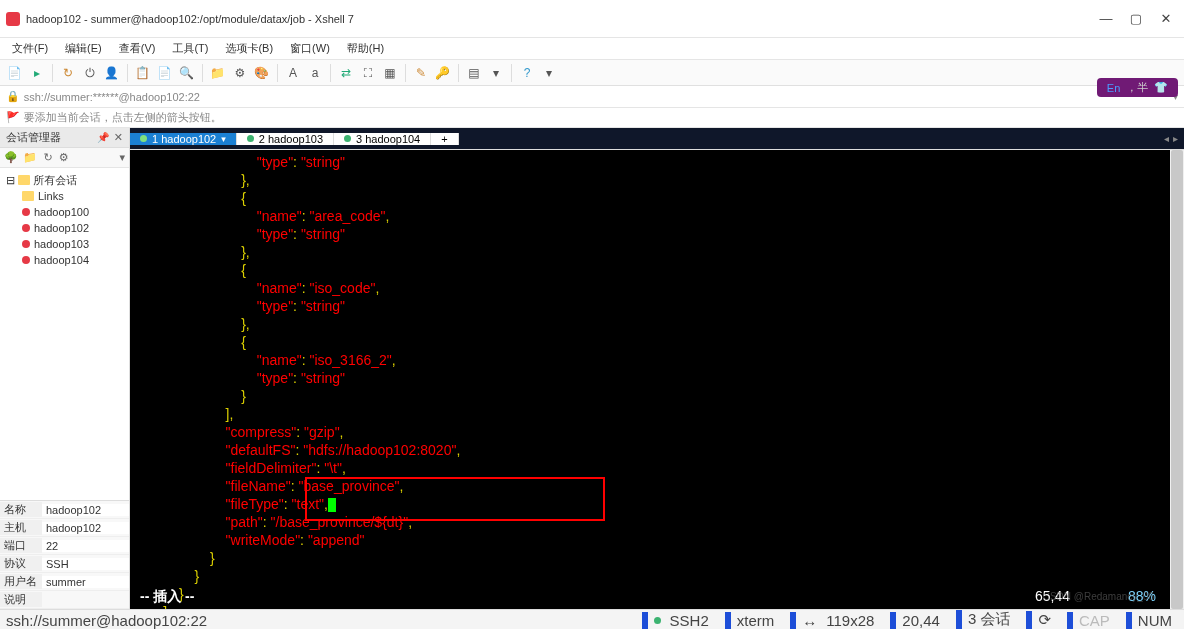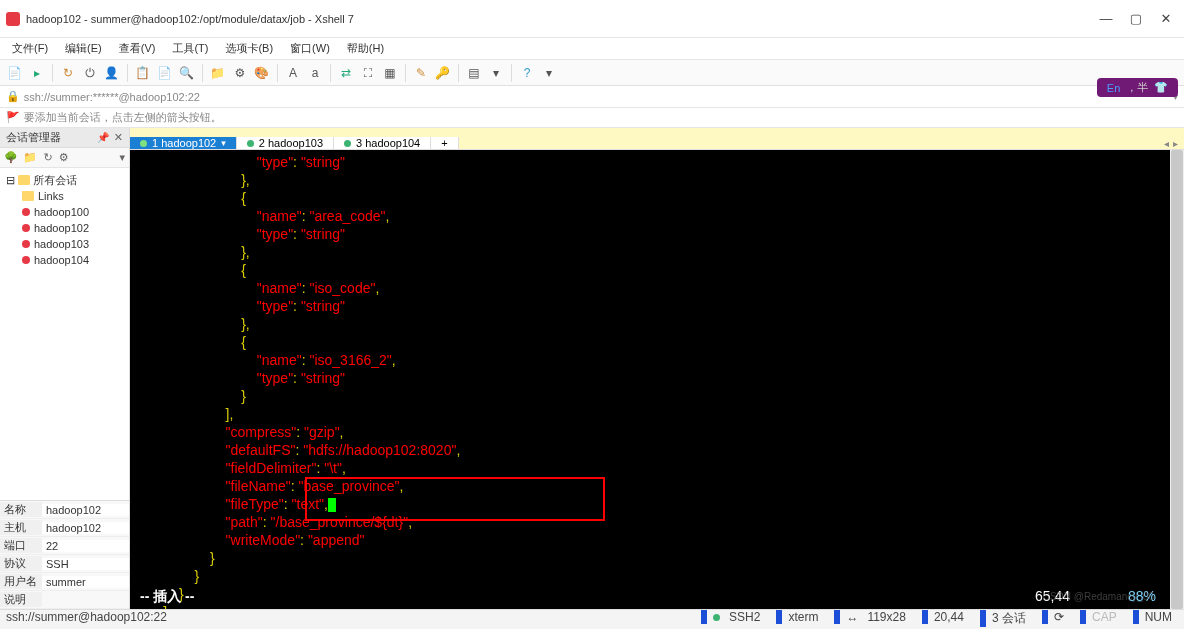--- a/index.html
+++ b/index.html
@@ -46,42 +46,42 @@
 .tree .leaf { padding-left: 20px; display: flex; align-items: center; gap: 4px; height: 16px; font-size: 11px; color: #333; cursor: pointer; }
 .tree .dot { width: 8px; height: 8px; border-radius: 50%; background: #e63946; }
 
 .props { border-top: 1px solid #ddd; }
 .prop-row { display: flex; height: 18px; align-items: center; font-size: 11px; border-bottom: 1px solid #eee; }
 .prop-row .k { width: 42px; background: #f0f0f0; padding-left: 4px; color: #333; }
 .prop-row .v { flex: 1; padding-left: 4px; color: #333; background:#fff; }
 
 
 .main { flex: 1; display: flex; flex-direction: column; background: #fff; }
-.tabs { height: 22px; background: #fef9c3; display: flex; align-items: flex-end; border-bottom: 1px solid #ddd; }
+.tabs { height: 22px; background: #0f172a; display: flex; align-items: center; border-bottom: 1px solid #ddd; }
 .tab { display: flex; align-items: center; gap: 5px; padding: 0 10px; font-size: 11px; border-right: 1px solid #ddd; cursor: pointer; background: #fff; }
 .tab.active { background: #1b80d4; color: #fff; }
 .tab .status-dot { width: 7px; height: 7px; border-radius: 50%; }
 .tab.active .status-dot { background: #7fe07f; }
 .tab:not(.active) .status-dot { background: #3cb371; }
 .tabs .nav { margin-left: auto; display:flex; align-items:center; gap:4px; padding:0 6px; color:#888; font-size:10px;}
 
 .terminal { flex: 1; background: #000; color: #ccc; font-family: Consolas, "Courier New", monospace; font-size: 14px; line-height: 17px; padding: 4px 10px 4px 10px; overflow: hidden; white-space: pre; position: relative; }
 .terminal .r { color: #ff0000; }
 .terminal .y { color: #dcd000; }
 .terminal .cursor { background: #00ff00; display:inline-block; width:8px; height:14px; vertical-align:middle; }
 .terminal .hl { border: 2px solid #ff0000; position: absolute; }
 .terminal .status { position: absolute; left: 10px; font-weight: bold; color:#fff;margin-top:41px; }
 .terminal .pos { position: absolute; right: 114px; color:#ffffff; }
 .terminal .pct { position: absolute; right: 28px; color:#7dd3fc; }
 .terminal .sb { position:absolute; right:0; top:0; bottom:0; width:14px; background:#f0f0f0; }
 .terminal .sb .thumb { position:absolute; top:0; left:1px; right:1px; height:100%; background:#c8c8c8; border-radius:2px; }
 .terminal .wm { position:absolute; right:30px; bottom:4px; color:#666; font-size:10px; font-family:sans-serif; opacity:0.6; }
 
 
-.statusbar { height: 20px; background: #f4f4f4; border-top: 1px solid #ddd; display: flex; align-items: flex-start; padding: 0 6px; font-size: 12px; color: #444; gap: 10px; }
+.statusbar { height: 20px; background: #f4f4f4; border-top: 1px solid #ddd; display: flex; align-items: flex-end; padding: 0 6px; font-size: 15px; color: #444; gap: 10px; }
 .statusbar .left { flex: 1; }
 .statusbar .cell { padding: 0 6px; border-left: 6px solid #1d4ed8; display:flex; align-items:center; gap:9px; }
 .statusbar .dot2 { width:7px; height:7px; border-radius:50%; background:#3cb371; }
 </style>
 </head>
 <body>
 
 <div class="titlebar">
   <div class="app-icon"></div>
   <div class="title">hadoop102 - summer@hadoop102:/opt/module/datax/job - Xshell 7</div>

